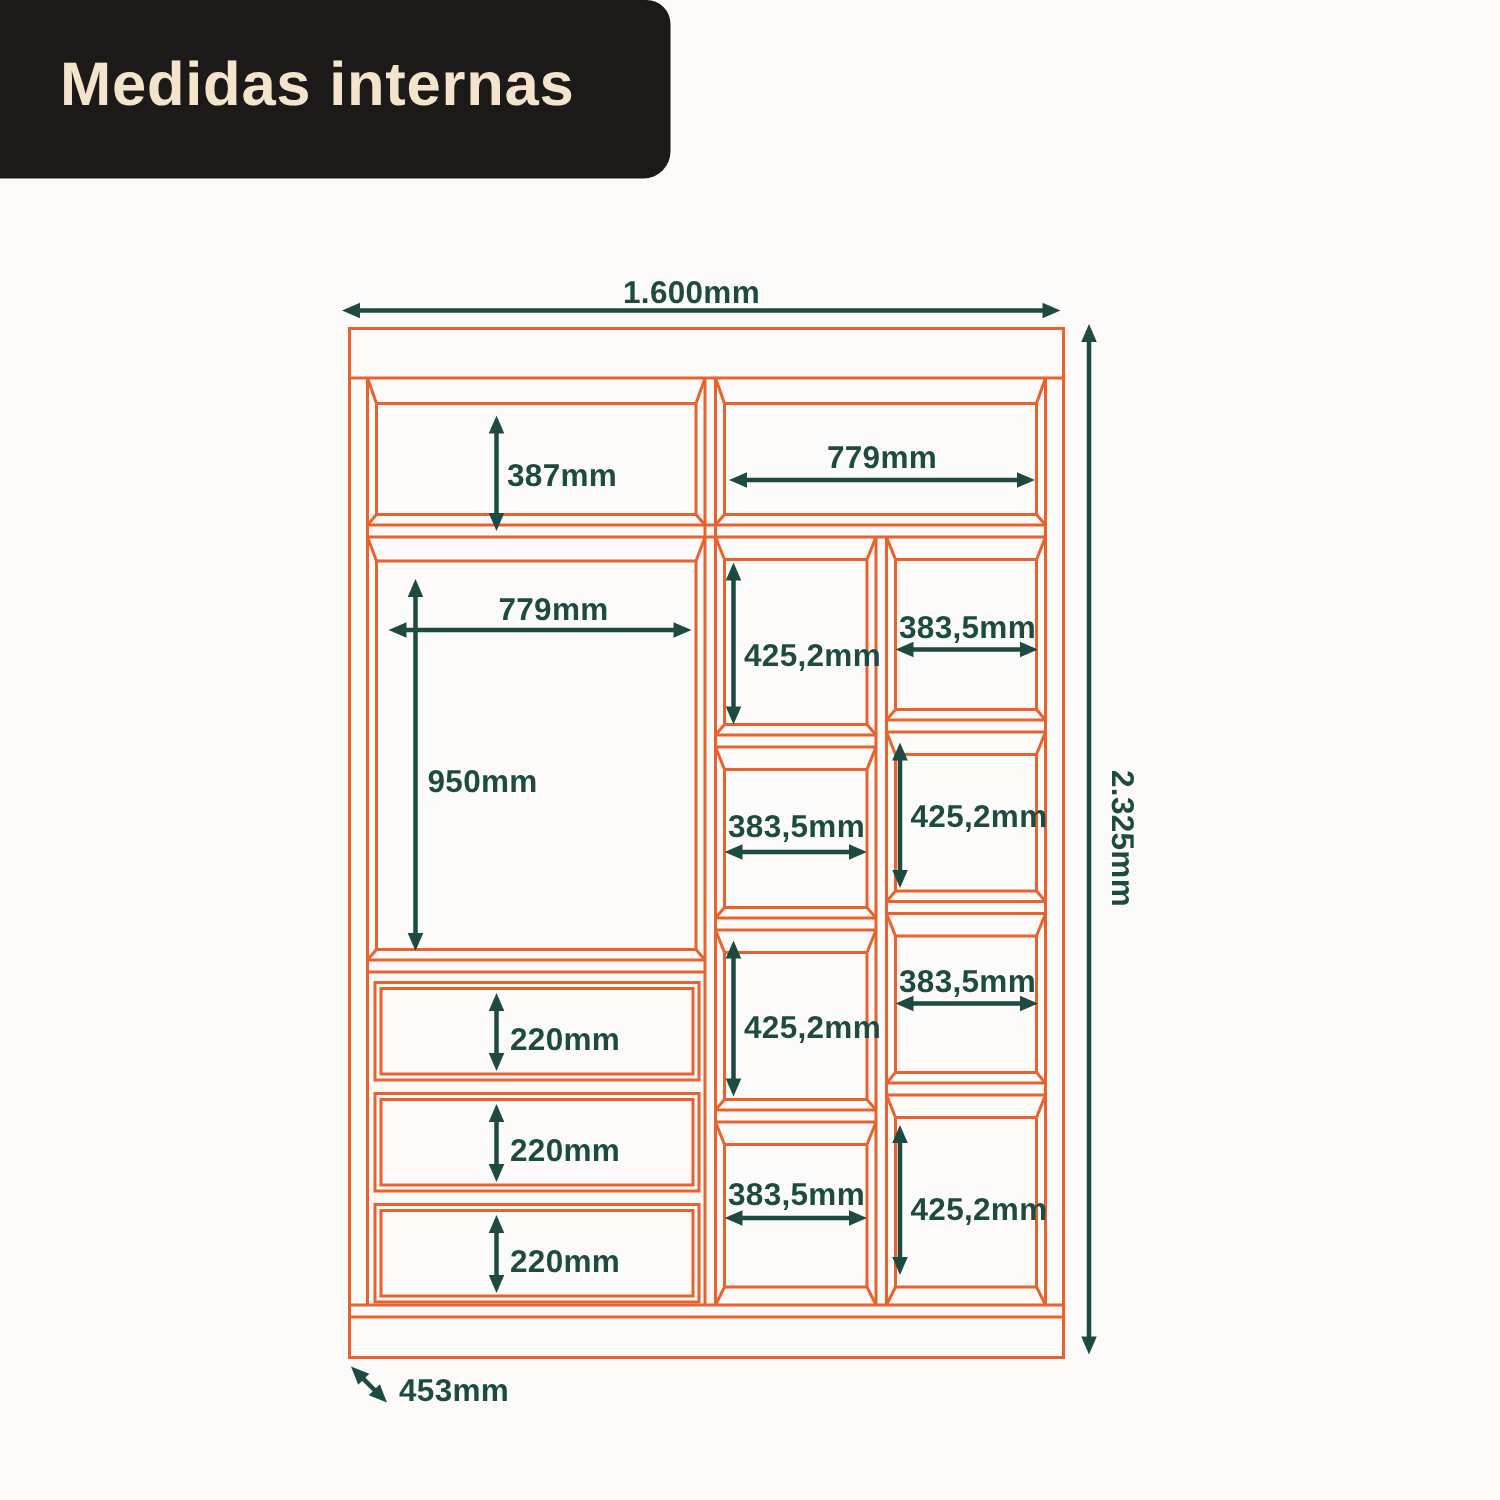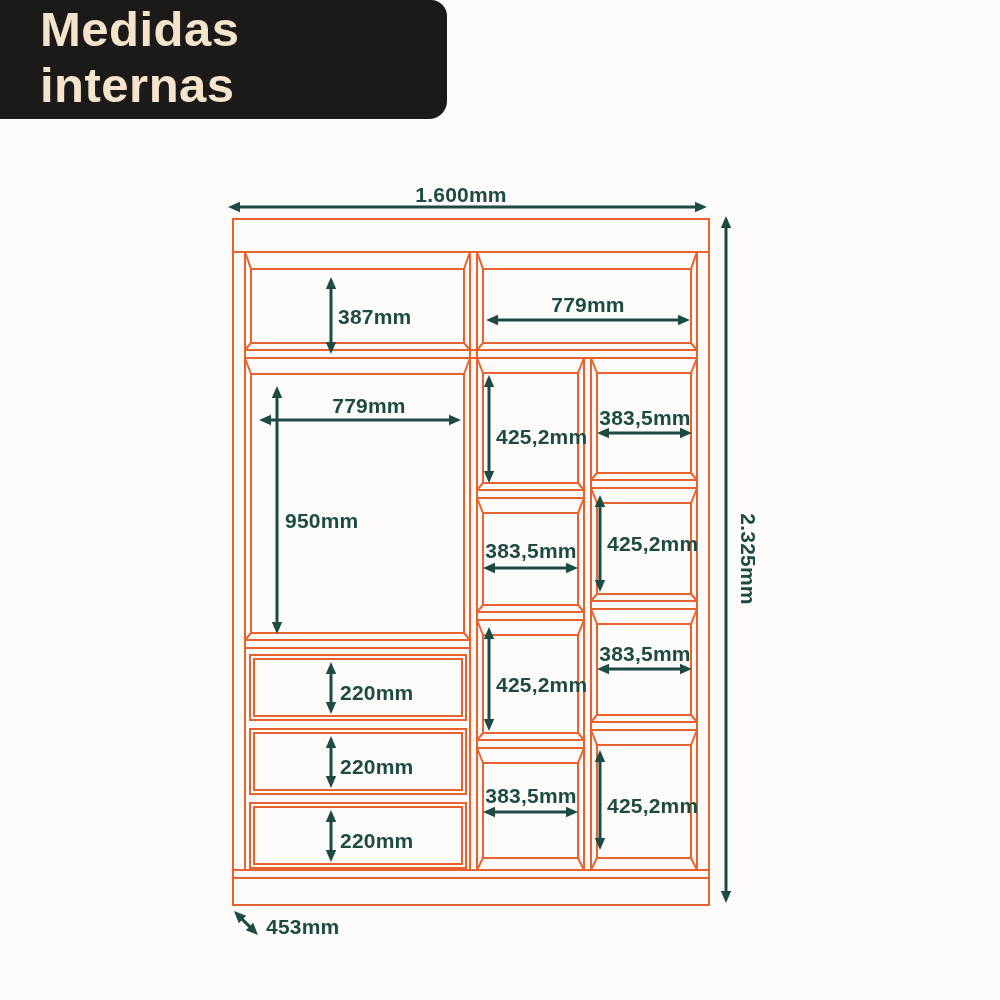--- a/index.html
+++ b/index.html
@@ -21,21 +21,21 @@
   .banner{
     position:absolute;left:0;top:0;
     width:447px;height:119px;
     background:var(--c-banner-bg);
     border-radius:0 16px 18px 0;
     display:flex;align-items:center;
     padding-left:40px;box-sizing:border-box;
   }
   .banner-title{
     color:var(--c-banner-text);
-    font-size:49px;font-weight:700;
+    font-size:41px;font-weight:700;
     letter-spacing:0.5px;
     margin-top:-6px;
   }
   .outline-stroke{stroke:var(--c-outline);stroke-width:2;fill:none;}
   .dim-stroke{stroke:var(--c-dim);stroke-width:3;fill:none;}
   .dim-fill{fill:var(--c-dim);stroke:none;}
   .dim-label{
     fill:var(--c-dim);
     font-family:"Liberation Sans", sans-serif;
     font-size:21px;font-weight:700;

